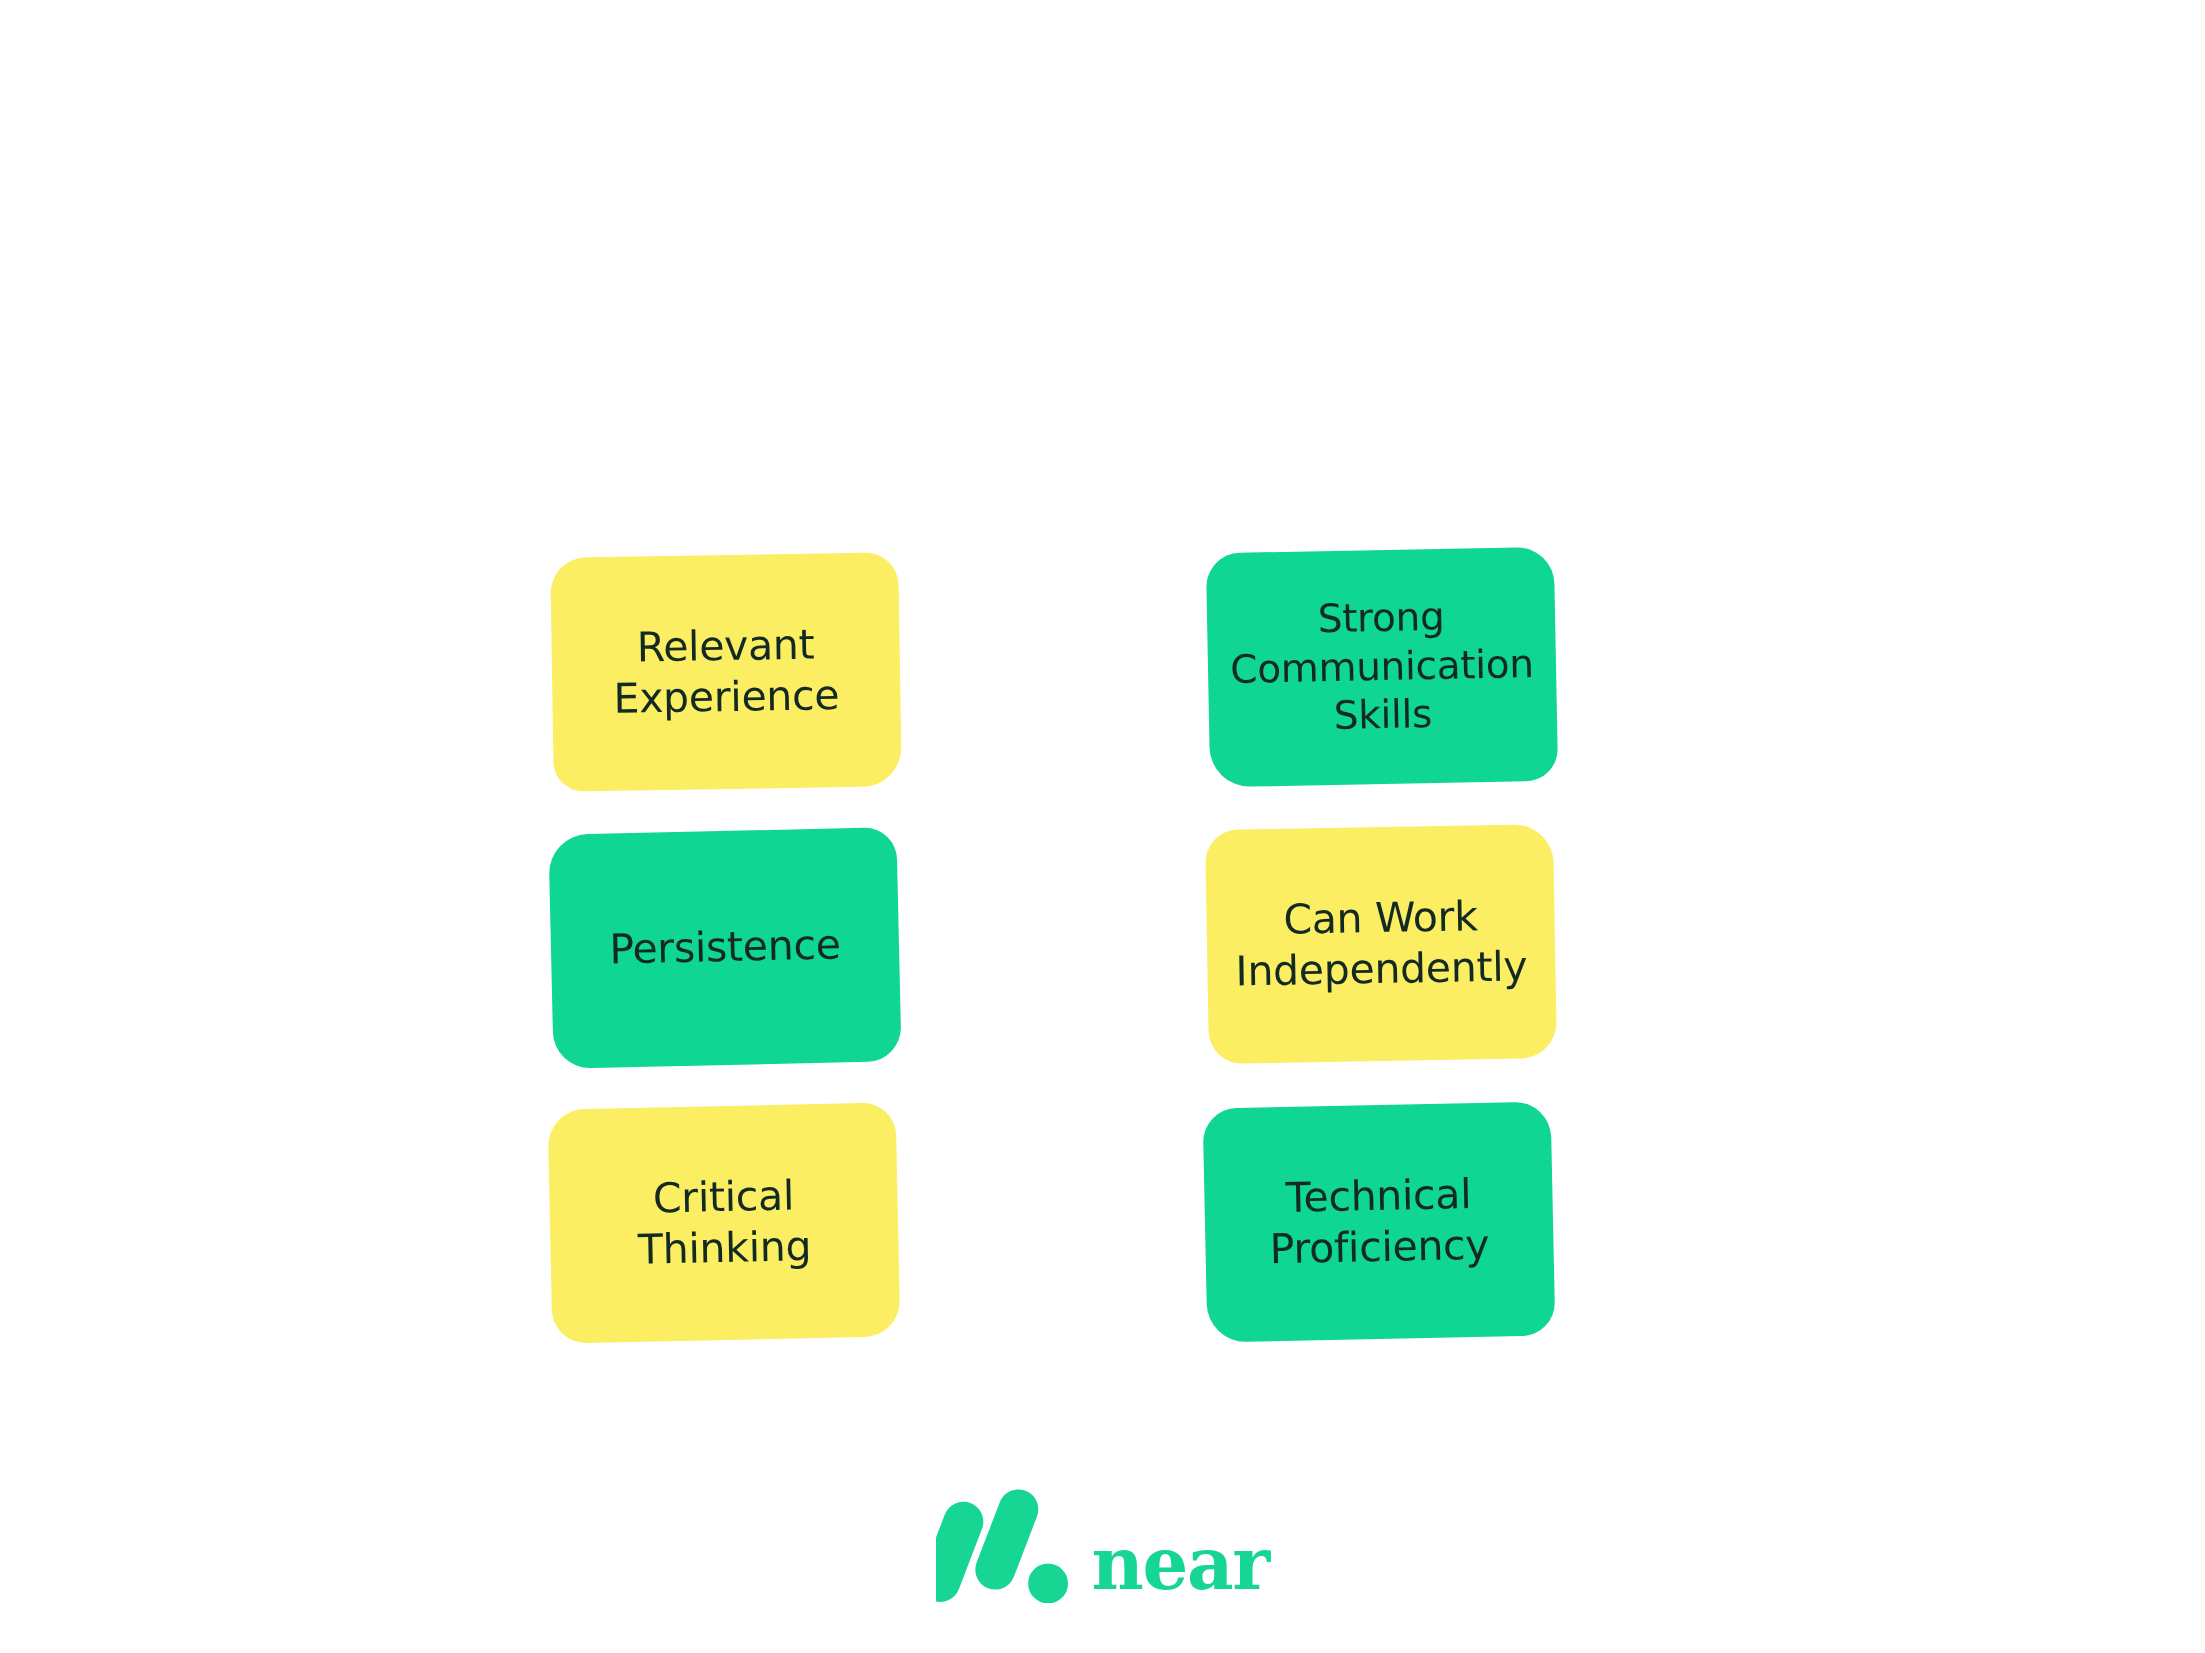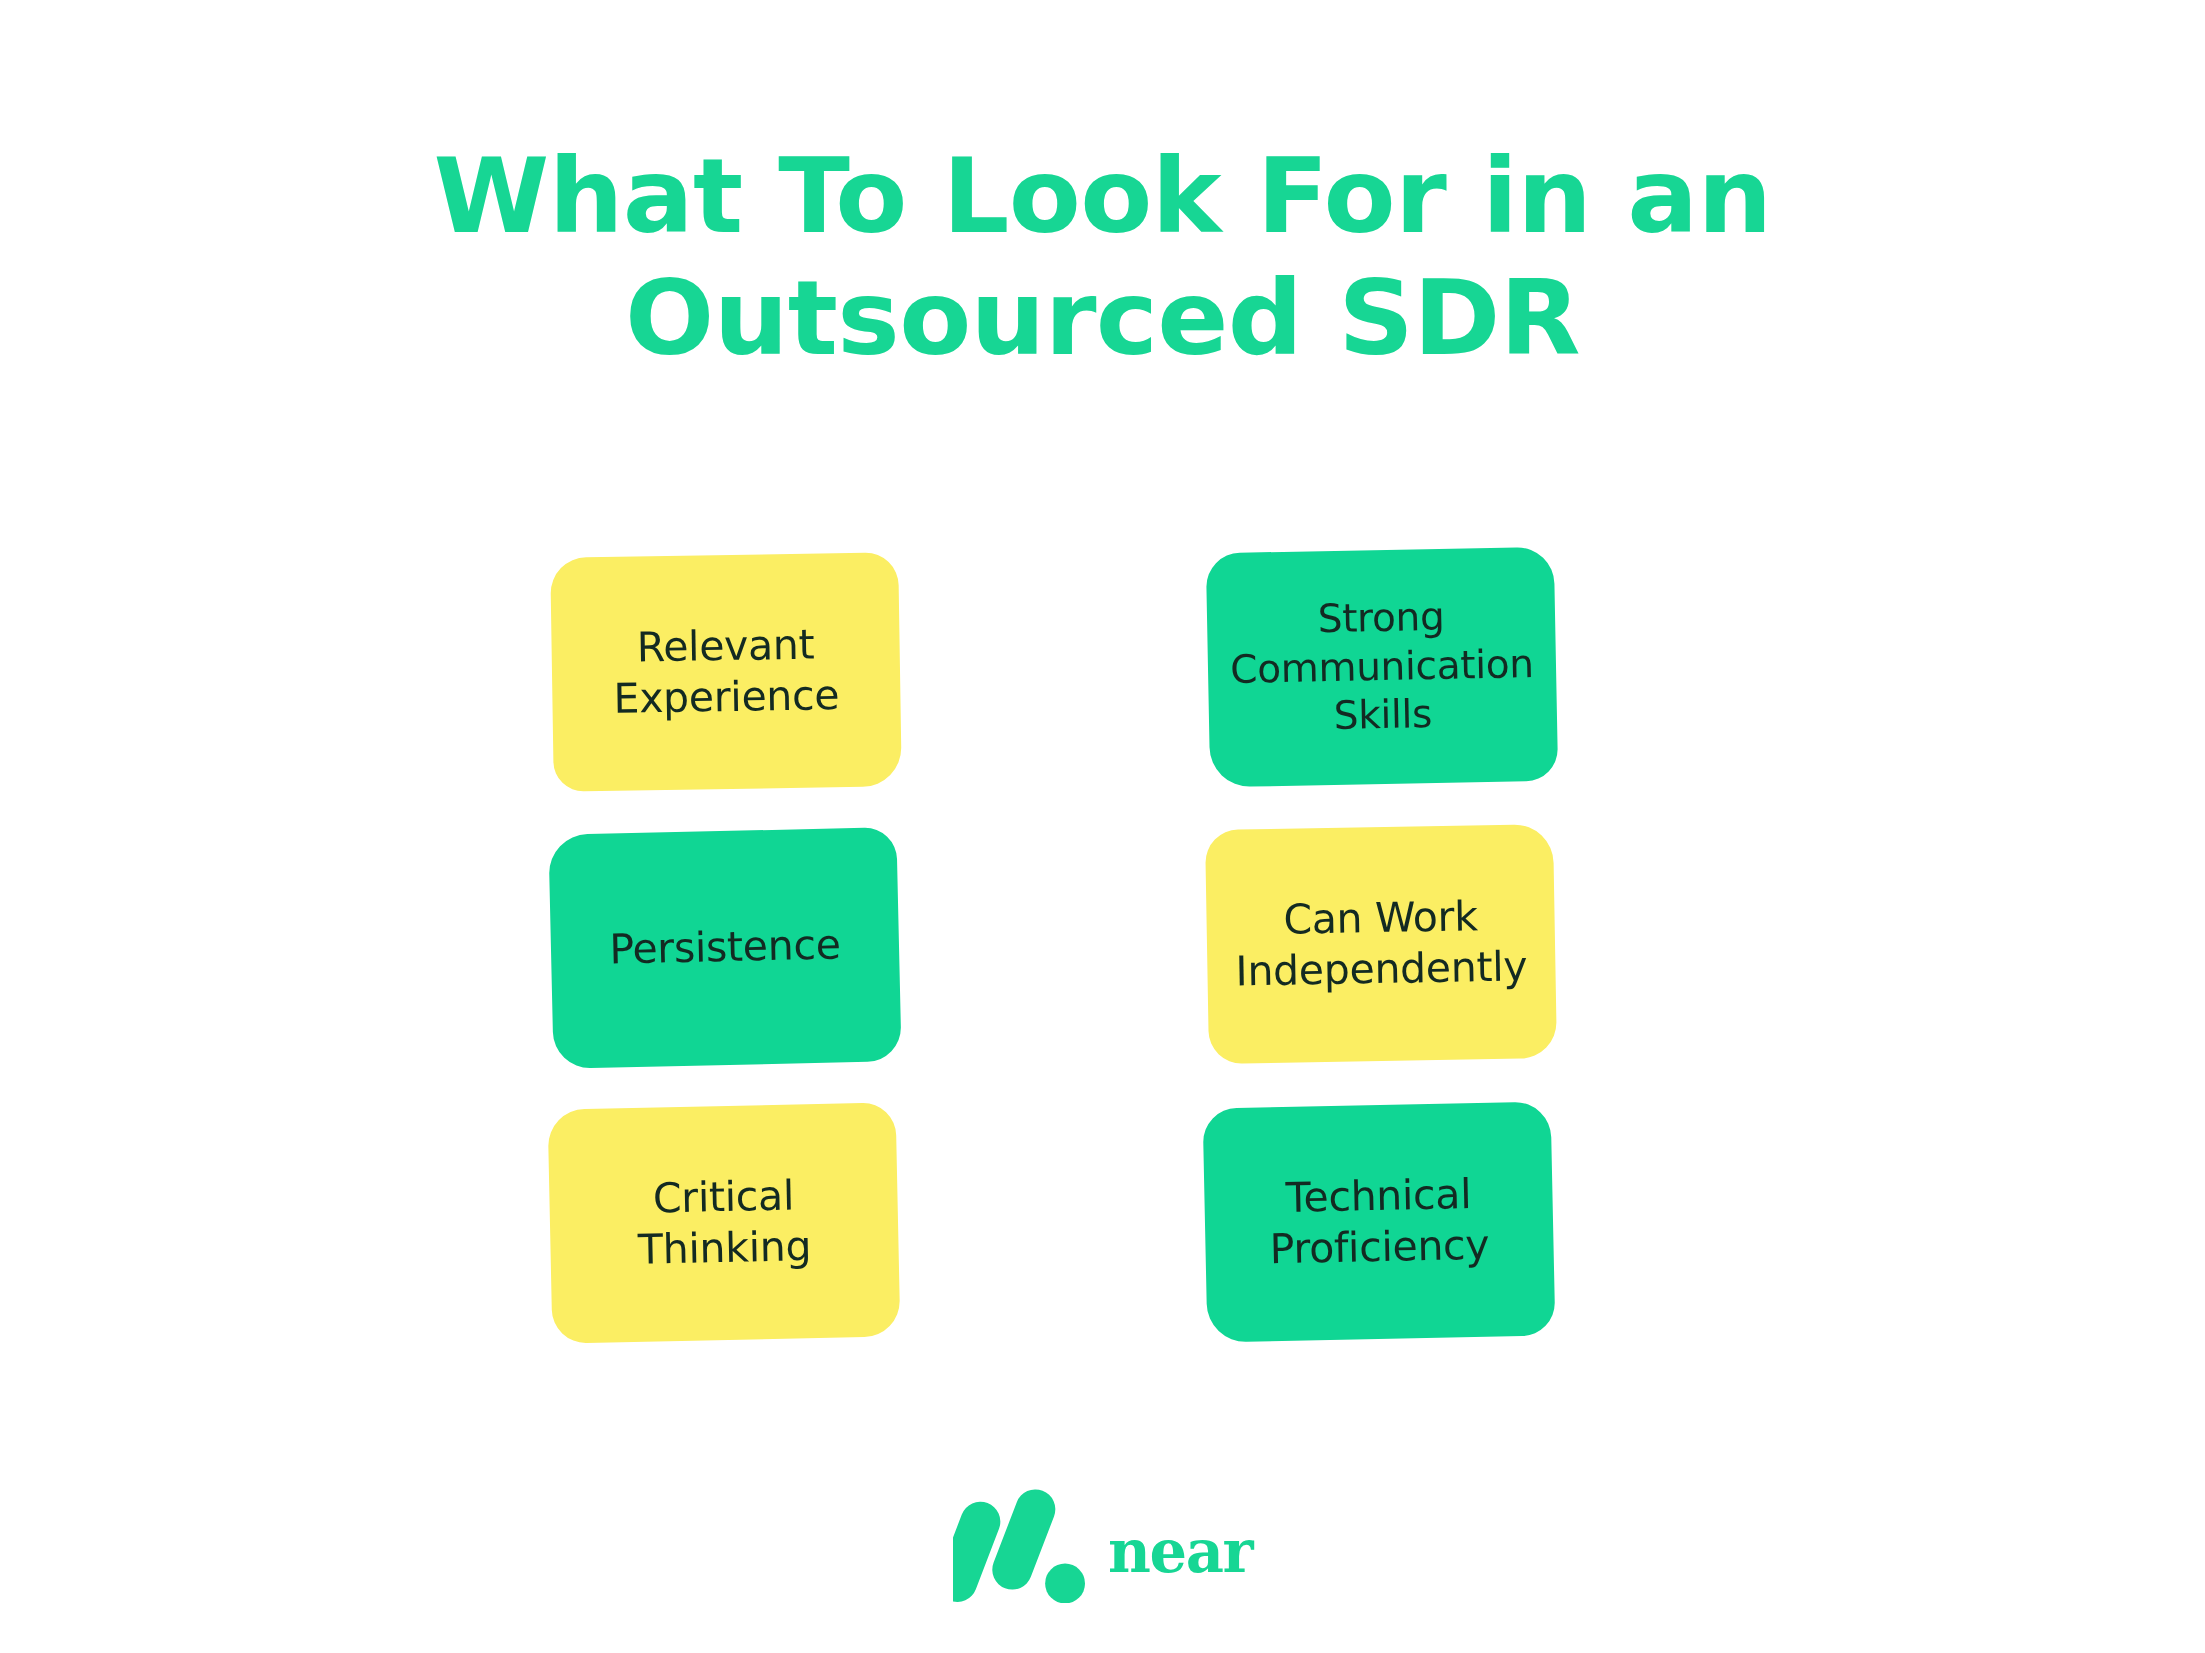--- a/index.html
+++ b/index.html
@@ -119,36 +119,32 @@
   }
   .logo-mark {
     width: 132px;
     height: 116px;
     display: block;
   }
   .logo-word {
     color: #17D694;
     font-family: "DejaVu Serif", serif;
     font-weight: 700;
-    font-size: 59px;
+    font-size: 72px;
     line-height: 1;
     letter-spacing: -1.4px;
     position: relative;
-    top: 6px;
+    top: 19px;
   }
 </style>
 </head>
 <body>
 
 <div id="page">
 
-  <div class="title-block">
-    <span class="title-line">What To Look For in an</span>
-    <span class="title-line">Outsourced SDR</span>
-  </div>
 
   <div class="cards">
 
     <div class="card c-yellow r1c1">
       <div class="card-label">
         <span>Relevant</span><br>
         <span>Experience</span>
       </div>
     </div>
 

